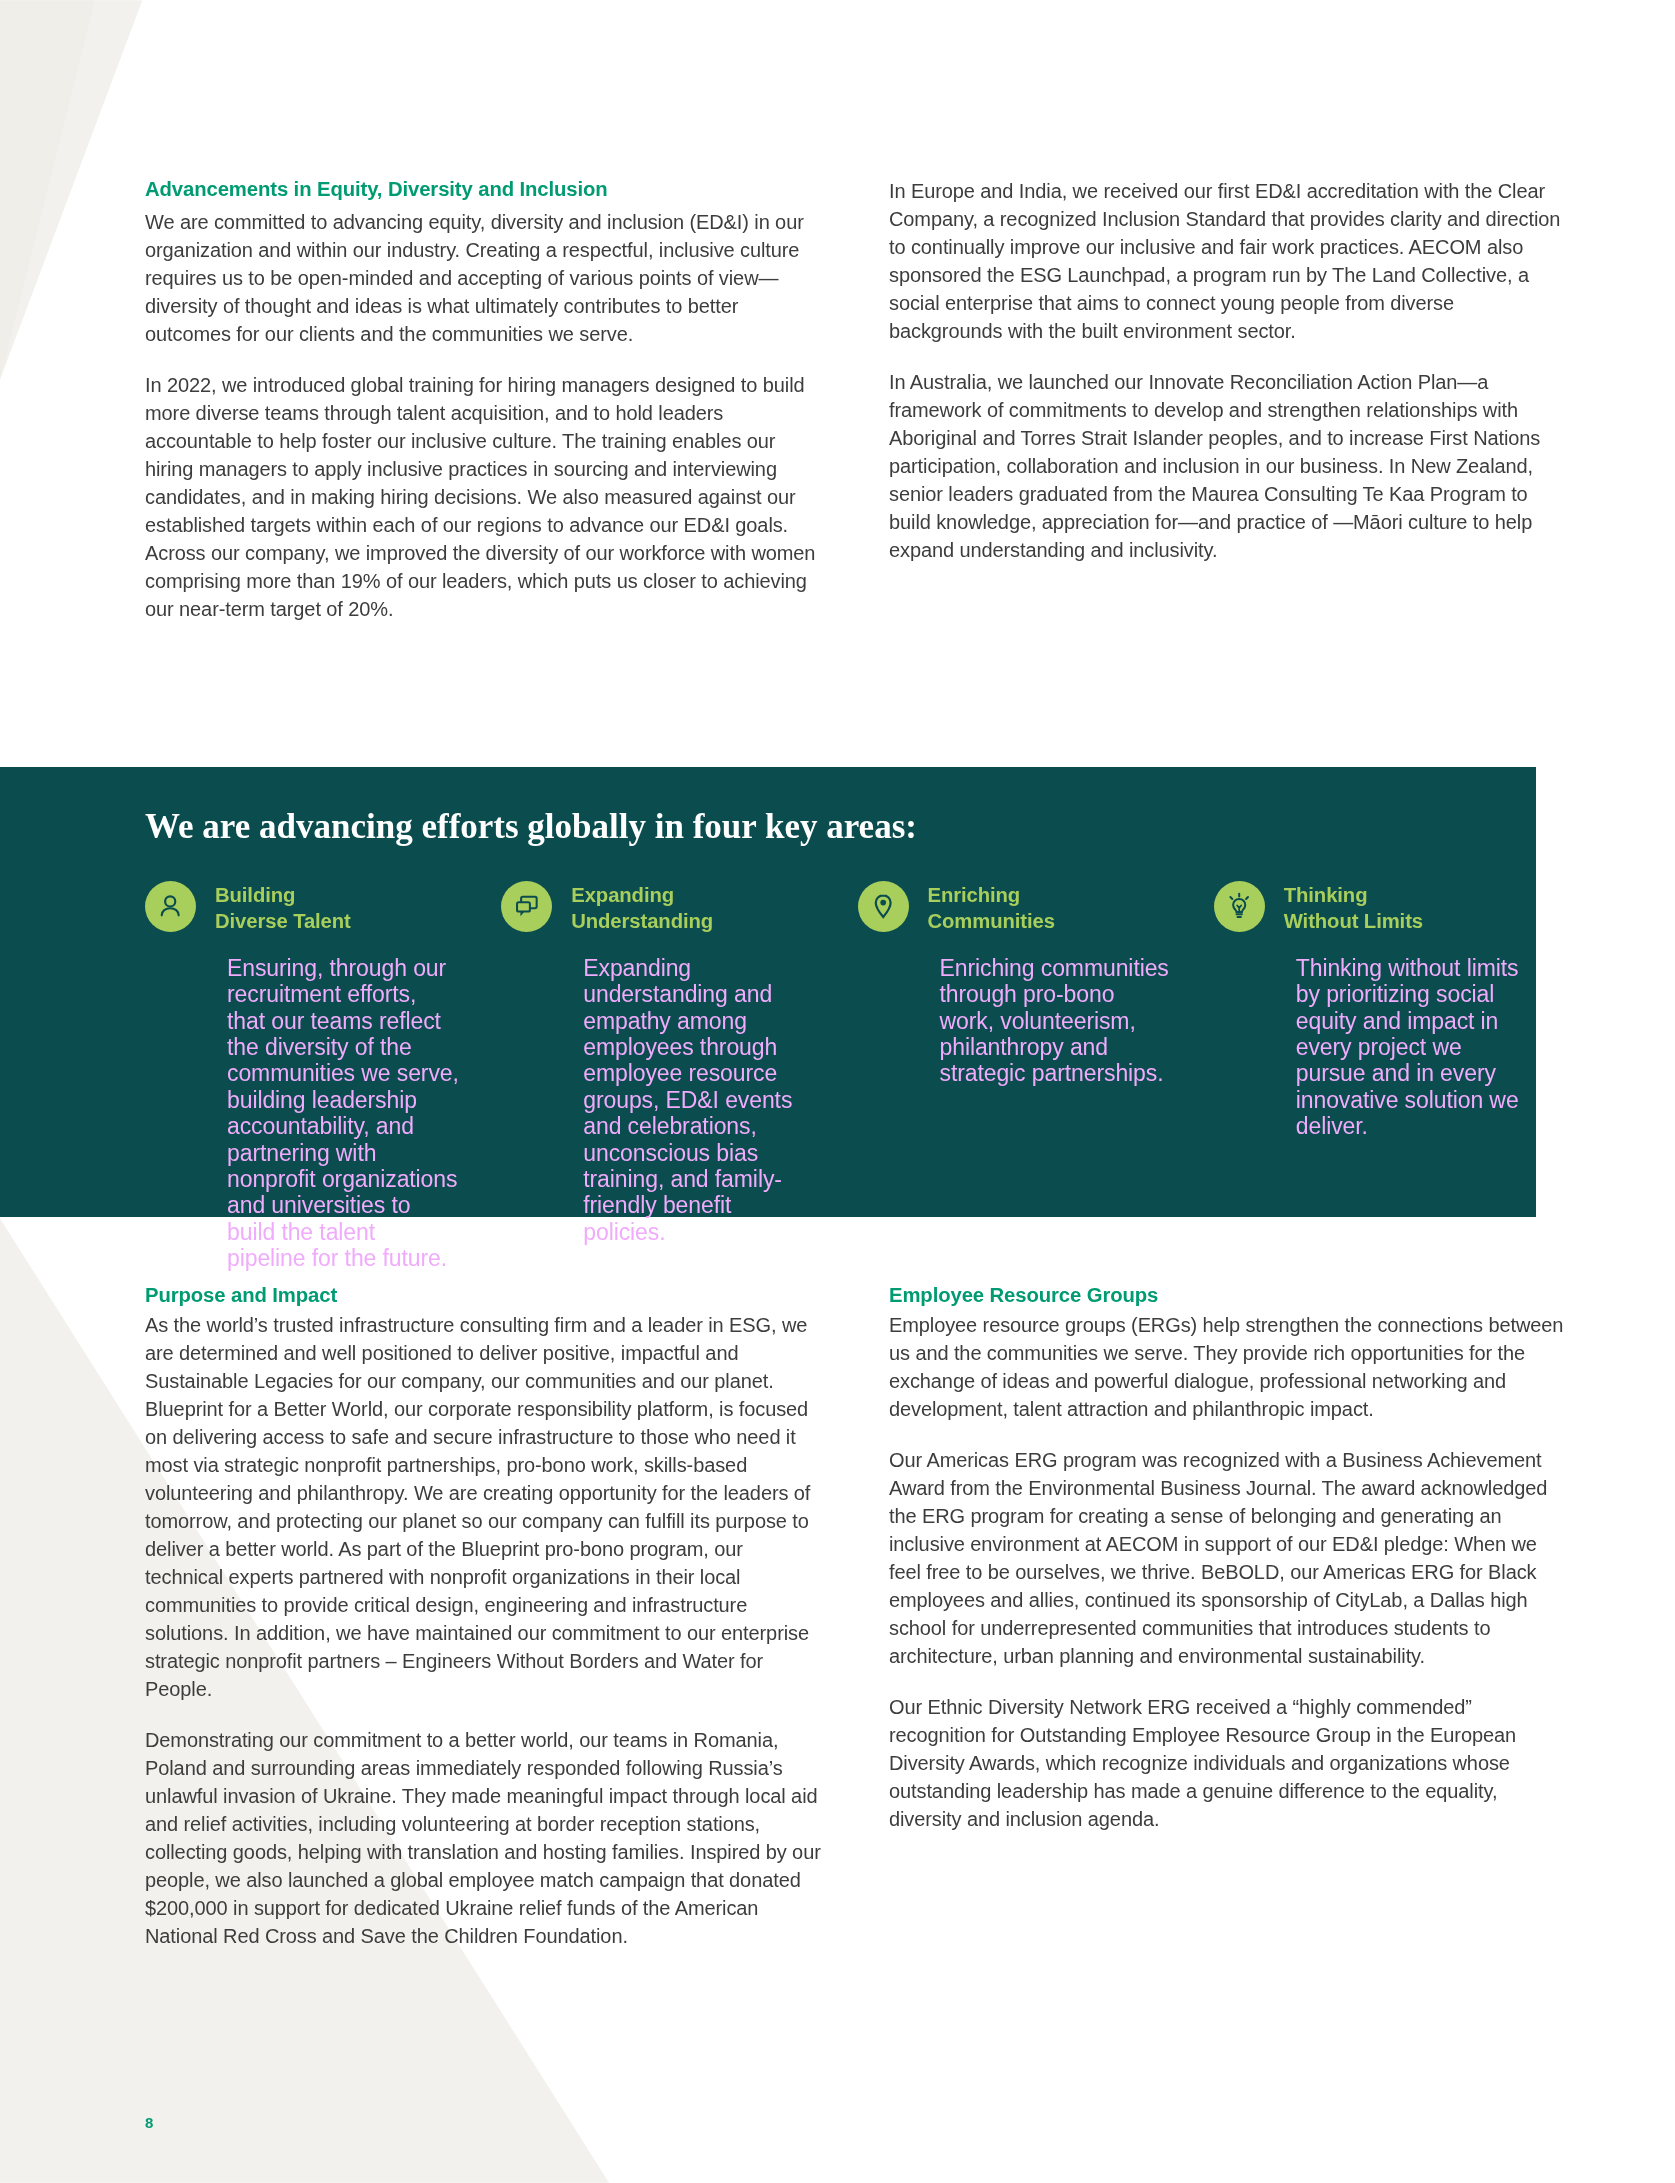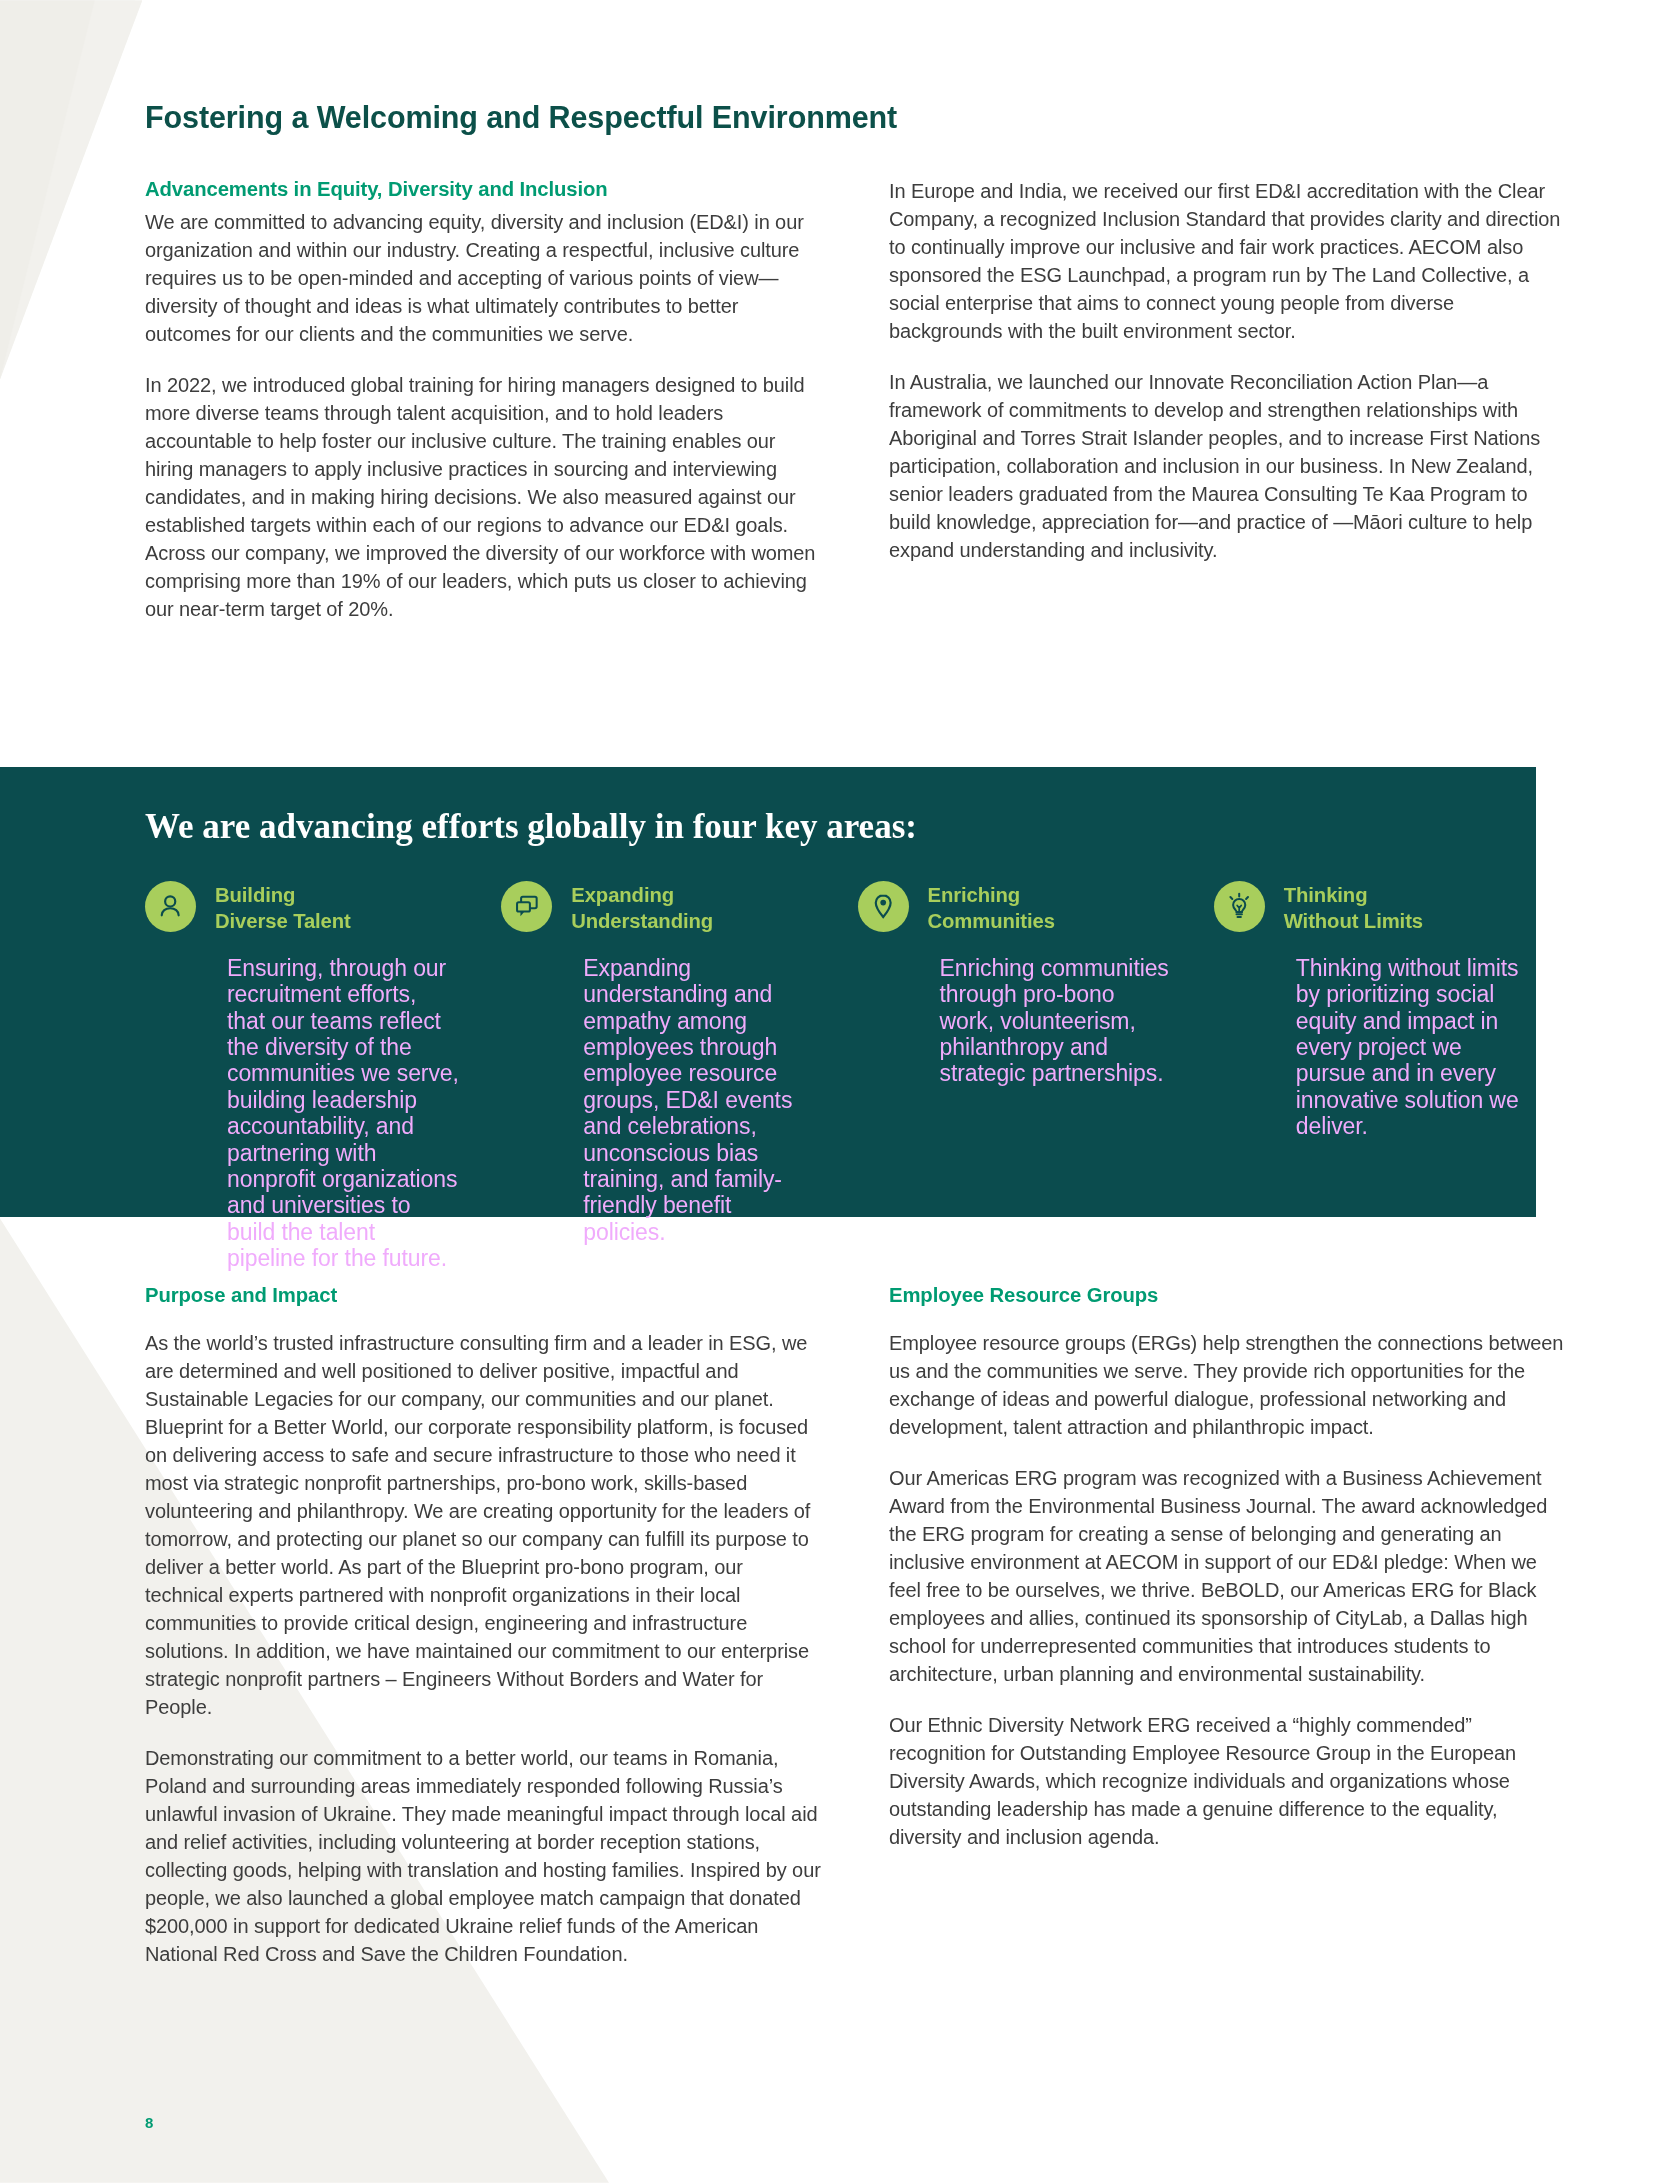--- a/index.html
+++ b/index.html
@@ -134,21 +134,21 @@
     line-height: 26.4px;
     color: #f0abfc;
     letter-spacing: -0.1px;
   }
 
   
   #bottom-cols {
     left: 145px;
     top: 1283px;
   }
-  #bottom-cols h2.sub-head { margin-bottom: 22px; }
+  #bottom-cols h2.sub-head { margin-bottom: 4px; }
 
   
   .page-number {
     position: absolute;
     left: 145px;
     top: 2114px;
     font-size: 15px;
     font-weight: bold;
     color: #009B72;
   }
@@ -161,21 +161,20 @@
   <div class="bg-wash">
     <svg width="609" height="2183" viewBox="0 0 900 3225" xmlns="http://www.w3.org/2000/svg">
       <polygon points="0,0 210,0 0,560" fill="#f2f1ed"></polygon>
       <polygon points="0,560 210,0 0,0" fill="#f2f1ed"></polygon>
       <polygon points="0,0 200,0 0,540" fill="#f2f1ed"></polygon>
       <polygon points="0,1800 900,3225 0,3225" fill="#f2f1ed"></polygon>
       <polygon points="0,560 140,0 0,0" fill="#efeee9"></polygon>
     </svg>
   </div>
 
-  <h1 class="page-title">Fostering a Welcoming and Respectful Environment</h1>
 
   <div class="col-wrap" id="top-cols">
     <div class="col">
       <h2 class="sub-head">Advancements in Equity, Diversity and Inclusion</h2>
       <p class="body">We are committed to advancing equity, diversity and inclusion (ED&amp;I) in our organization and within our industry. Creating a respectful, inclusive culture requires us to be open-minded and accepting of various points of view—diversity of thought and ideas is what ultimately contributes to better outcomes for our clients and the communities we serve.</p>
       <p class="body">In 2022, we introduced global training for hiring managers designed to build more diverse teams through talent acquisition, and to hold leaders accountable to help foster our inclusive culture. The training enables our hiring managers to apply inclusive practices in sourcing and interviewing candidates, and in making hiring decisions. We also measured against our established targets within each of our regions to advance our ED&amp;I goals. Across our company, we improved the diversity of our workforce with women comprising more than 19% of our leaders, which puts us closer to achieving our near-term target of 20%.</p>
     </div>
     <div class="col">
       <p class="body">In Europe and India, we received our first ED&amp;I accreditation with the Clear Company, a recognized Inclusion Standard that provides clarity and direction to continually improve our inclusive and fair work practices. AECOM also sponsored the ESG Launchpad, a program run by The Land Collective, a social enterprise that aims to connect young people from diverse backgrounds with the built environment sector.</p>
       <p class="body">In Australia, we launched our Innovate Reconciliation Action Plan—a framework of commitments to develop and strengthen relationships with Aboriginal and Torres Strait Islander peoples, and to increase First Nations participation, collaboration and inclusion in our business. In New Zealand, senior leaders graduated from the Maurea Consulting Te Kaa Program to build knowledge, appreciation for—and practice of —Māori culture to help expand understanding and inclusivity.</p>

